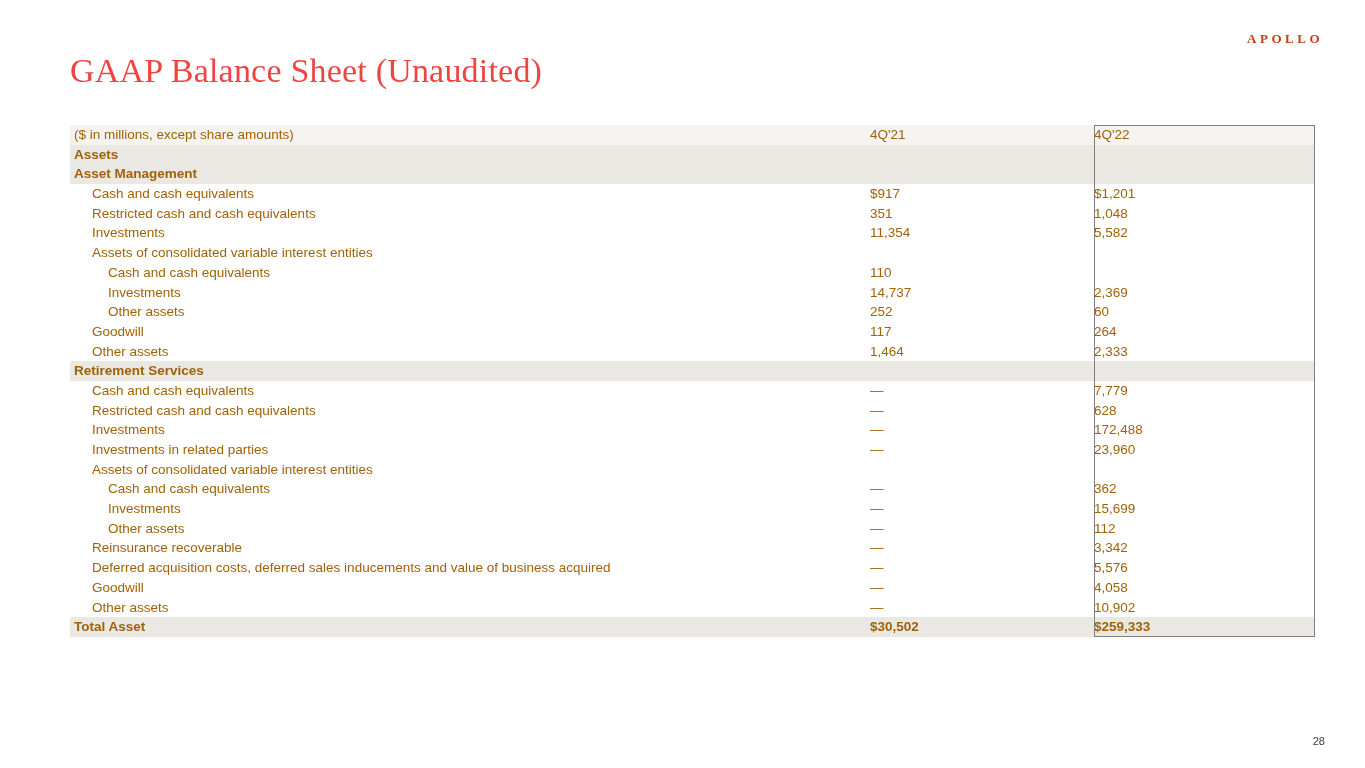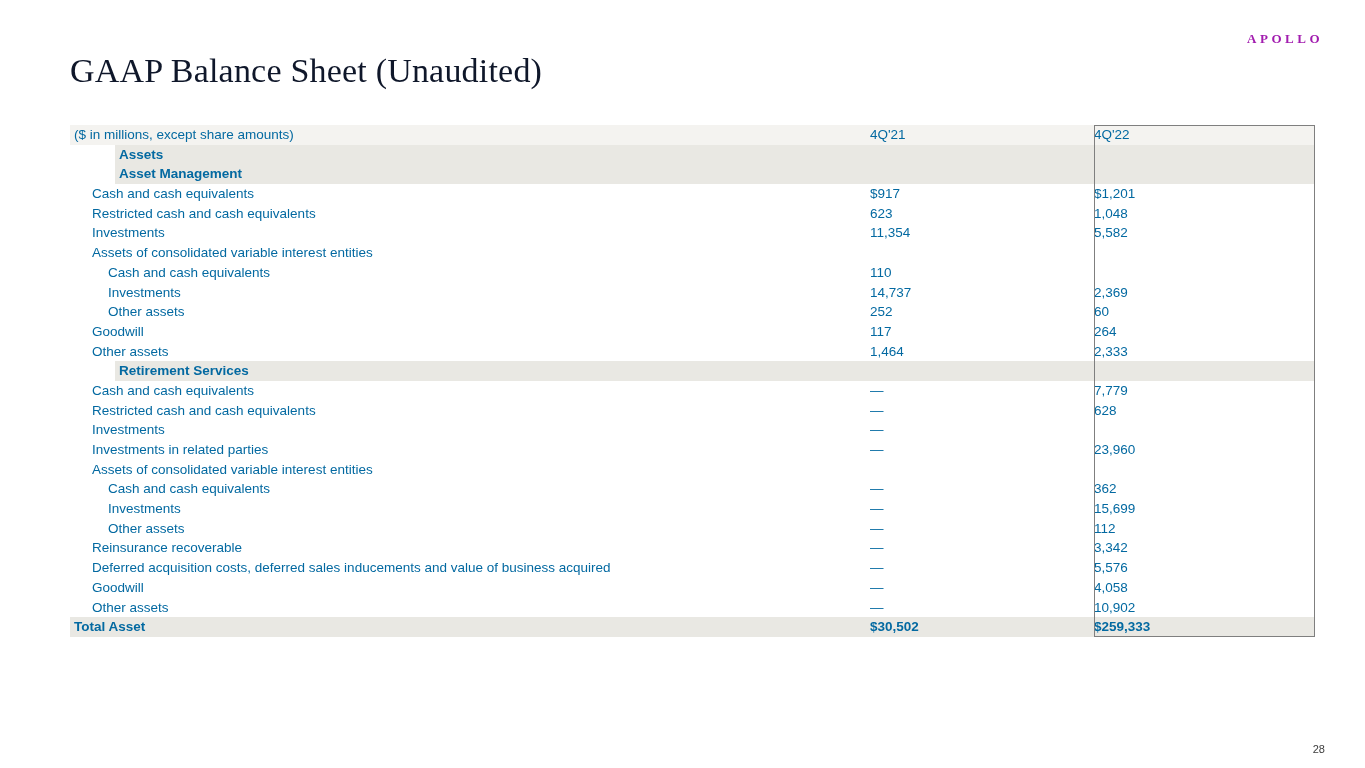--- a/index.html
+++ b/index.html
@@ -13,78 +13,77 @@
     font-family: "Liberation Sans", sans-serif;
   }
   .logo {
     position: absolute;
     top: 31px;
     right: 42px;
     font-family: "Liberation Serif", serif;
     font-size: 13px;
     font-weight: 600;
     letter-spacing: 3.5px;
-    color: #a21caf;
+    color: #c2410c;
   }
   .title {
     position: absolute;
     top: 52px;
     left: 70px;
     font-family: "Liberation Serif", serif;
     font-weight: 400;
     font-size: 34px;
-    color: #0f172a;
+    color: #ef4444;
     letter-spacing: 0.2px;
   }
   .bs-table {
     position: absolute;
     left: 70px;
     top: 125px;
     width: 1245px;
     font-size: 13.5px;
-    color: #0369a1;
+    color: #a16207;
   }
   .row {
     display: grid;
     grid-template-columns: 1fr 224px 221px;
     height: 19.7px;
     align-items: center;
     line-height: 19.7px;
   }
   .row .label {
     padding-left: 4px;
     white-space: nowrap;
     overflow: hidden;
   }
   .row .cell { white-space: nowrap; }
   .row.ind1 .label { padding-left: 22px; }
   .row.ind2 .label { padding-left: 38px; }
   .row.header-row { background: var(--header-bg, #f4f3f0); }
   .row.section {
     background: var(--section-bg, #e9e8e3);
     font-weight: bold;
-    margin-left: 45px;
   }
   .row.total {
     background: var(--section-bg, #e9e8e3);
     font-weight: bold;
   }
   .col-box {
     position: absolute;
     left: 1024px;
     top: 0;
     width: 221px;
     height: 100%;
     border: 1px solid var(--box-border, #7f7f7f);
     pointer-events: none;
   }
   .page-number {
     position: absolute;
     right: 40px;
-    bottom: 13px;
+    bottom: 21px;
     font-size: 11px;
     color: #3d3d3d;
   }
 </style>
 </head>
 <body>
 
 <div class="slide">
 
   <div class="logo">APOLLO</div>
@@ -108,21 +107,21 @@
     <div class="cell"></div>
     <div class="cell"></div>
   </div>
         <div class="row ind1">
     <div class="label">Cash and cash equivalents</div>
     <div class="cell">$917</div>
     <div class="cell">$1,201</div>
   </div>
         <div class="row ind1">
     <div class="label">Restricted cash and cash equivalents</div>
-    <div class="cell">623</div>
+    <div class="cell">351</div>
     <div class="cell">1,048</div>
   </div>
         <div class="row ind1">
     <div class="label">Investments</div>
     <div class="cell">11,354</div>
     <div class="cell">5,582</div>
   </div>
         <div class="row ind1">
     <div class="label">Assets of consolidated variable interest entities</div>
     <div class="cell"></div>
@@ -163,20 +162,21 @@
     <div class="cell">7,779</div>
   </div>
         <div class="row ind1">
     <div class="label">Restricted cash and cash equivalents</div>
     <div class="cell">—</div>
     <div class="cell">628</div>
   </div>
         <div class="row ind1">
     <div class="label">Investments</div>
     <div class="cell">—</div>
+    <div class="cell">172,488</div>
   </div>
         <div class="row ind1">
     <div class="label">Investments in related parties</div>
     <div class="cell">—</div>
     <div class="cell">23,960</div>
   </div>
         <div class="row ind1">
     <div class="label">Assets of consolidated variable interest entities</div>
     <div class="cell"></div>
     <div class="cell"></div>

